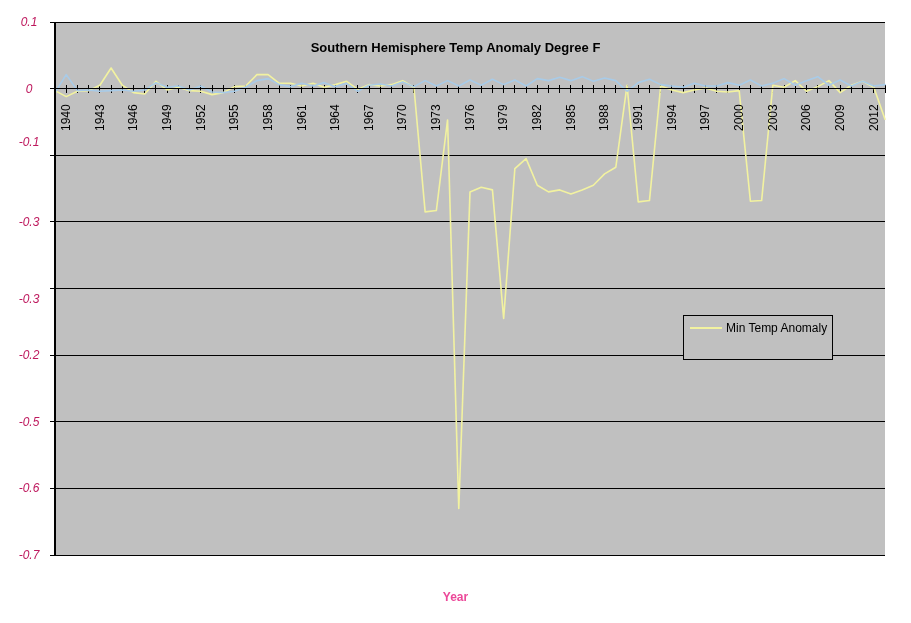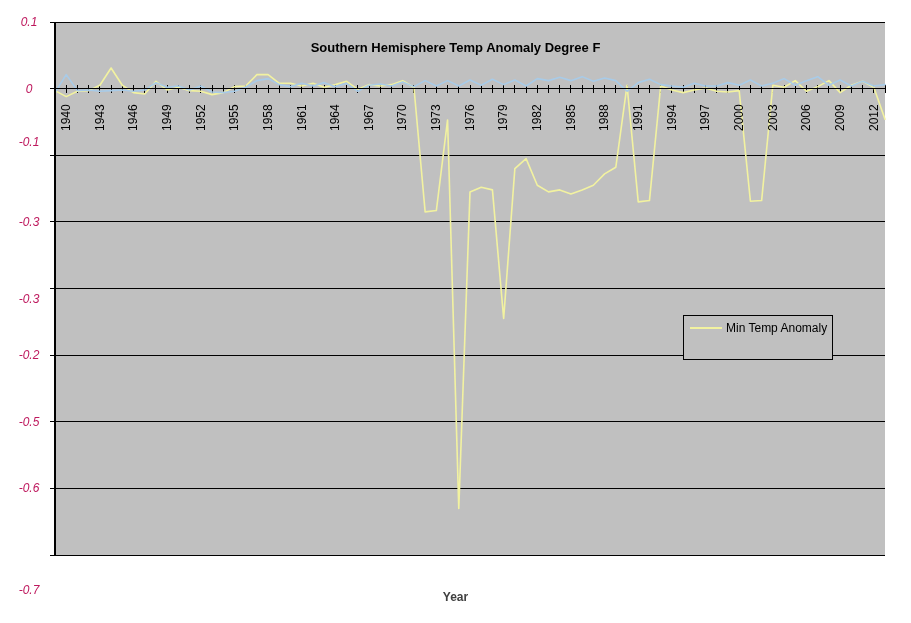--- a/index.html
+++ b/index.html
@@ -80,21 +80,21 @@
   }
 
   #x-axis-title {
     position: absolute;
     left: 0;
     top: 590px;
     width: 911px;
     text-align: center;
     font-size: 12px;
     font-weight: bold;
-    color: #404040;
+    color: #ec4899;
   }
 
   #legend-box {
     position: absolute;
     left: 683px;
     top: 315px;
     width: 150px;
     height: 45px;
     background: #c0c0c0;
     border: 1px solid #000000;
@@ -229,21 +229,21 @@
 
   <div id="y-axis-labels">
       <div class="y-tick-label" style="top: 16px;">0.1</div>
       <div class="y-tick-label" style="top: 82.625px;">0</div>
       <div class="y-tick-label" style="top: 136px;">-0.1</div>
       <div class="y-tick-label" style="top: 215.875px;">-0.3</div>
       <div class="y-tick-label" style="top: 293px;">-0.3</div>
       <div class="y-tick-label" style="top: 349.125px;">-0.2</div>
       <div class="y-tick-label" style="top: 415.75px;">-0.5</div>
       <div class="y-tick-label" style="top: 482.375px;">-0.6</div>
-      <div class="y-tick-label" style="top: 549px; margin-top: 35px;">-0.7</div>
+      <div class="y-tick-label" style="top: 549px;">-0.7</div>
     </div>
   <div id="x-axis-labels">
       <div class="x-tick-label" style="left: 60px; top: 130.625px;">1940</div>
       <div class="x-tick-label" style="left: 93.6486px; top: 130.625px;">1943</div>
       <div class="x-tick-label" style="left: 127.297px; top: 130.625px;">1946</div>
       <div class="x-tick-label" style="left: 160.946px; top: 130.625px;">1949</div>
       <div class="x-tick-label" style="left: 194.595px; top: 130.625px;">1952</div>
       <div class="x-tick-label" style="left: 228.243px; top: 130.625px;">1955</div>
       <div class="x-tick-label" style="left: 261.892px; top: 130.625px;">1958</div>
       <div class="x-tick-label" style="left: 295.541px; top: 130.625px;">1961</div>

